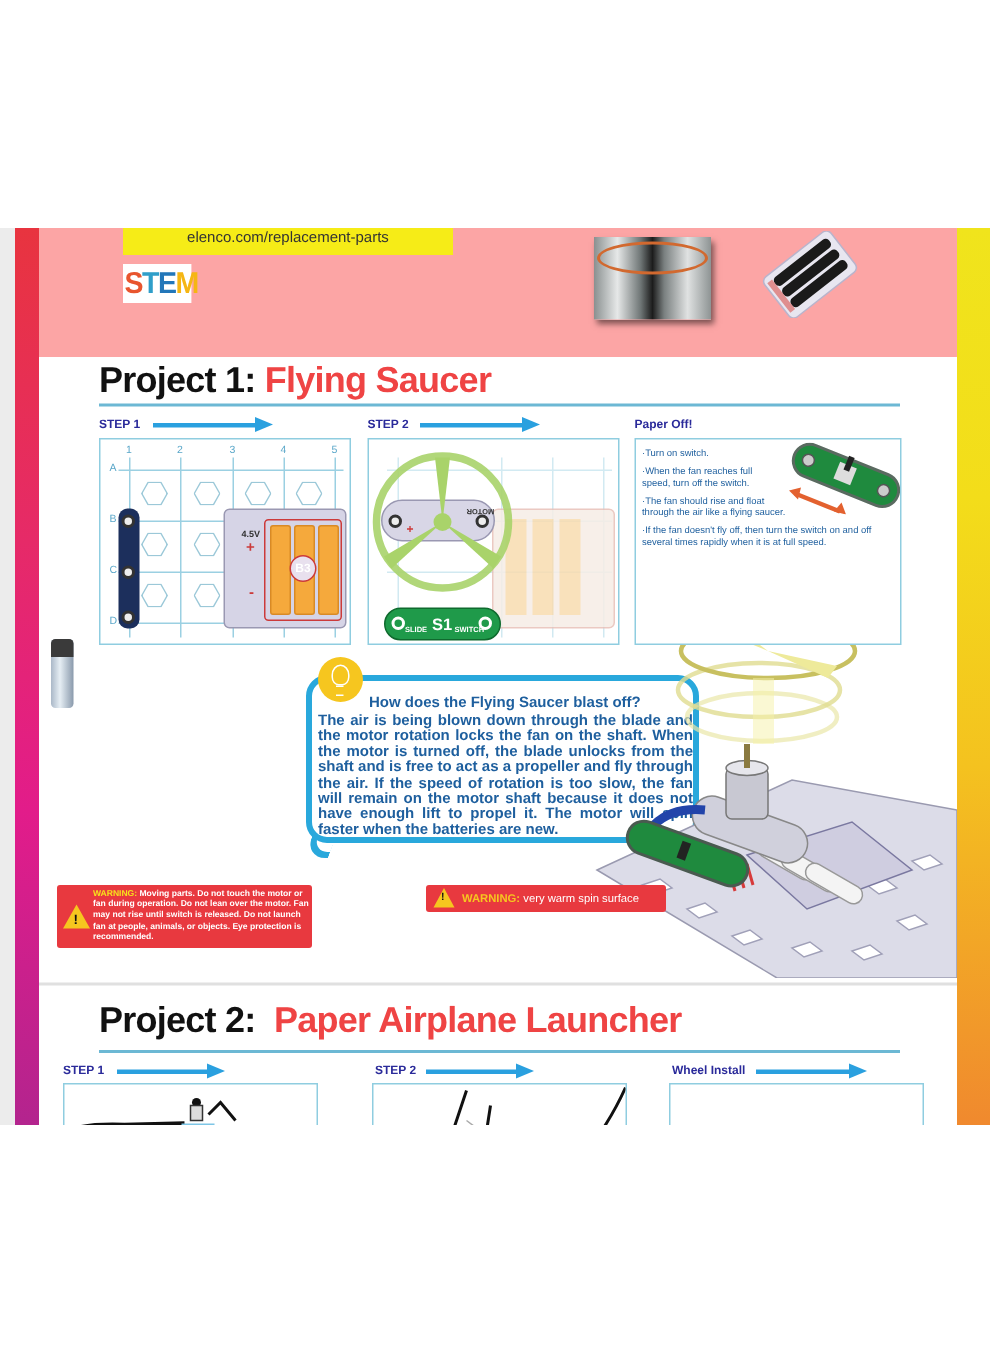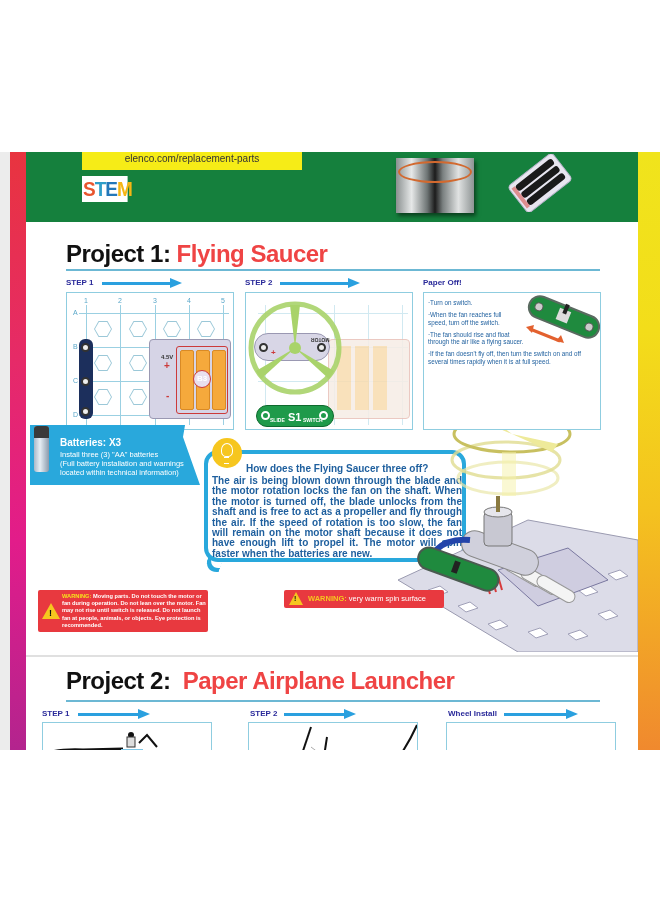--- a/index.html
+++ b/index.html
@@ -6,21 +6,21 @@
   html, body { width: 660px; height: 904px; background: #ffffff; overflow: hidden; }
   body { font-family: "Liberation Sans", sans-serif; position: relative; }
 
   .page { position: absolute; left: 0; top: 152px; width: 660px; height: 598px; background: #ececec; overflow: hidden; }
   .border-left { position: absolute; left: 10px; top: 0; width: 16px; height: 598px;
     background: linear-gradient(to bottom, #e8343f 0%, #e62a68 35%, #e21c8a 65%, #b3248e 100%); }
   .border-right { position: absolute; left: 638px; top: 0; width: 22px; height: 598px;
     background: linear-gradient(to bottom, #f0e41c 0%, #f3dd1a 30%, #f4c21f 60%, #f0892e 100%); }
   .sheet { position: absolute; left: 26px; top: 0; width: 612px; height: 598px; background: #ffffff; overflow: hidden; }
 
-  .header { position: absolute; left: 0; top: 0; width: 612px; height: 70px; background: #15803d; }
+  .header { position: absolute; left: 0; top: 0; width: 612px; height: 86px; background: #fca5a5; }
   .url-bar { position: absolute; left: 56px; top: 0; width: 220px; height: 18px; background: #f6ec17;
     font-size: 10px; color: #333; text-align: center; line-height: 14px; }
   .stem-logo { position: absolute; left: 56px; top: 24px; width: 48px; height: 26px; background: #fff;
     font-family: "Liberation Sans", sans-serif; font-weight: bold; font-size: 20px; line-height: 26px;
     padding-left: 1px; letter-spacing: -1px; transform: scaleX(0.95); transform-origin: left; }
   .stem-logo .s { color: #e8552e; } .stem-logo .t { color: #2f9ec9; } .stem-logo .e { color: #2377b9; } .stem-logo .m { color: #f5b614; }
   .header-photo1 { position: absolute; left: 370px; top: 6px; width: 78px; height: 55px;
     background: linear-gradient(90deg, #8a9090 0%, #e6e8e8 20%, #6e7575 40%, #1c1c1c 50%, #7a8080 60%, #e0e2e2 80%, #8e9494 100%);
     box-shadow: 2px 3px 4px rgba(0,0,0,0.5); }
   .header-photo1 .ring { position: absolute; left: 2px; top: 3px; width: 74px; height: 22px; border: 2px solid #d2692f; border-radius: 50%; }
@@ -237,33 +237,25 @@
           <circle cx="70" cy="21" r="4" fill="#ccc" stroke="#555"></circle>
           <rect x="36" y="14" width="12" height="12" fill="#ddd"></rect>
           <rect x="40" y="8" width="4" height="10" fill="#222"></rect>
         </g>
         <path d="M10 34 L40 46" stroke="#e3612f" stroke-width="3"></path>
         <path d="M6 32 L14 30 L12 38 Z" fill="#e3612f"></path>
         <path d="M44 48 L36 46 L41 40 Z" fill="#e3612f"></path>
       </svg>
     </div>
 
-    <div class="callout-batteries">
-      <div class="title">Batteries: X3</div>
-      <div class="body">
-        <div>Install three (3) "AA" batteries</div>
-        <div>(Full battery installation and warnings</div>
-        <div>located within technical information)</div>
-      </div>
-    </div>
     <div class="aa-battery"></div>
 
     <div class="qa-tail"></div>
     <div class="qa-box">
-      <div class="q">How does the Flying Saucer three off?</div>
+      <div class="q">How does the Flying Saucer blast off?</div>
       <div class="a">The air is being blown down through the blade and the motor rotation locks the fan on the shaft. When the motor is turned off, the blade unlocks from the shaft and is free to act as a propeller and fly through the air. If the speed of rotation is too slow, the fan will remain on the motor shaft because it does not have enough lift to propel it. The motor will spin faster when the batteries are new.</div>
     </div>
     <div class="bulb"></div>
 
     <svg style="position:absolute; left:352px; top:278px;" width="260" height="222" viewBox="0 0 260 222">
 
       <polygon points="20,150 150,90 260,110 260,222 140,222" fill="#dcdce8" stroke="#9a9ab0" stroke-width="1"></polygon>
       <g fill="#fff" stroke="#a0a0b8" stroke-width="1">
         <polygon points="50,160 62,156 70,162 58,166"></polygon>
         <polygon points="80,176 92,172 100,178 88,182"></polygon>

